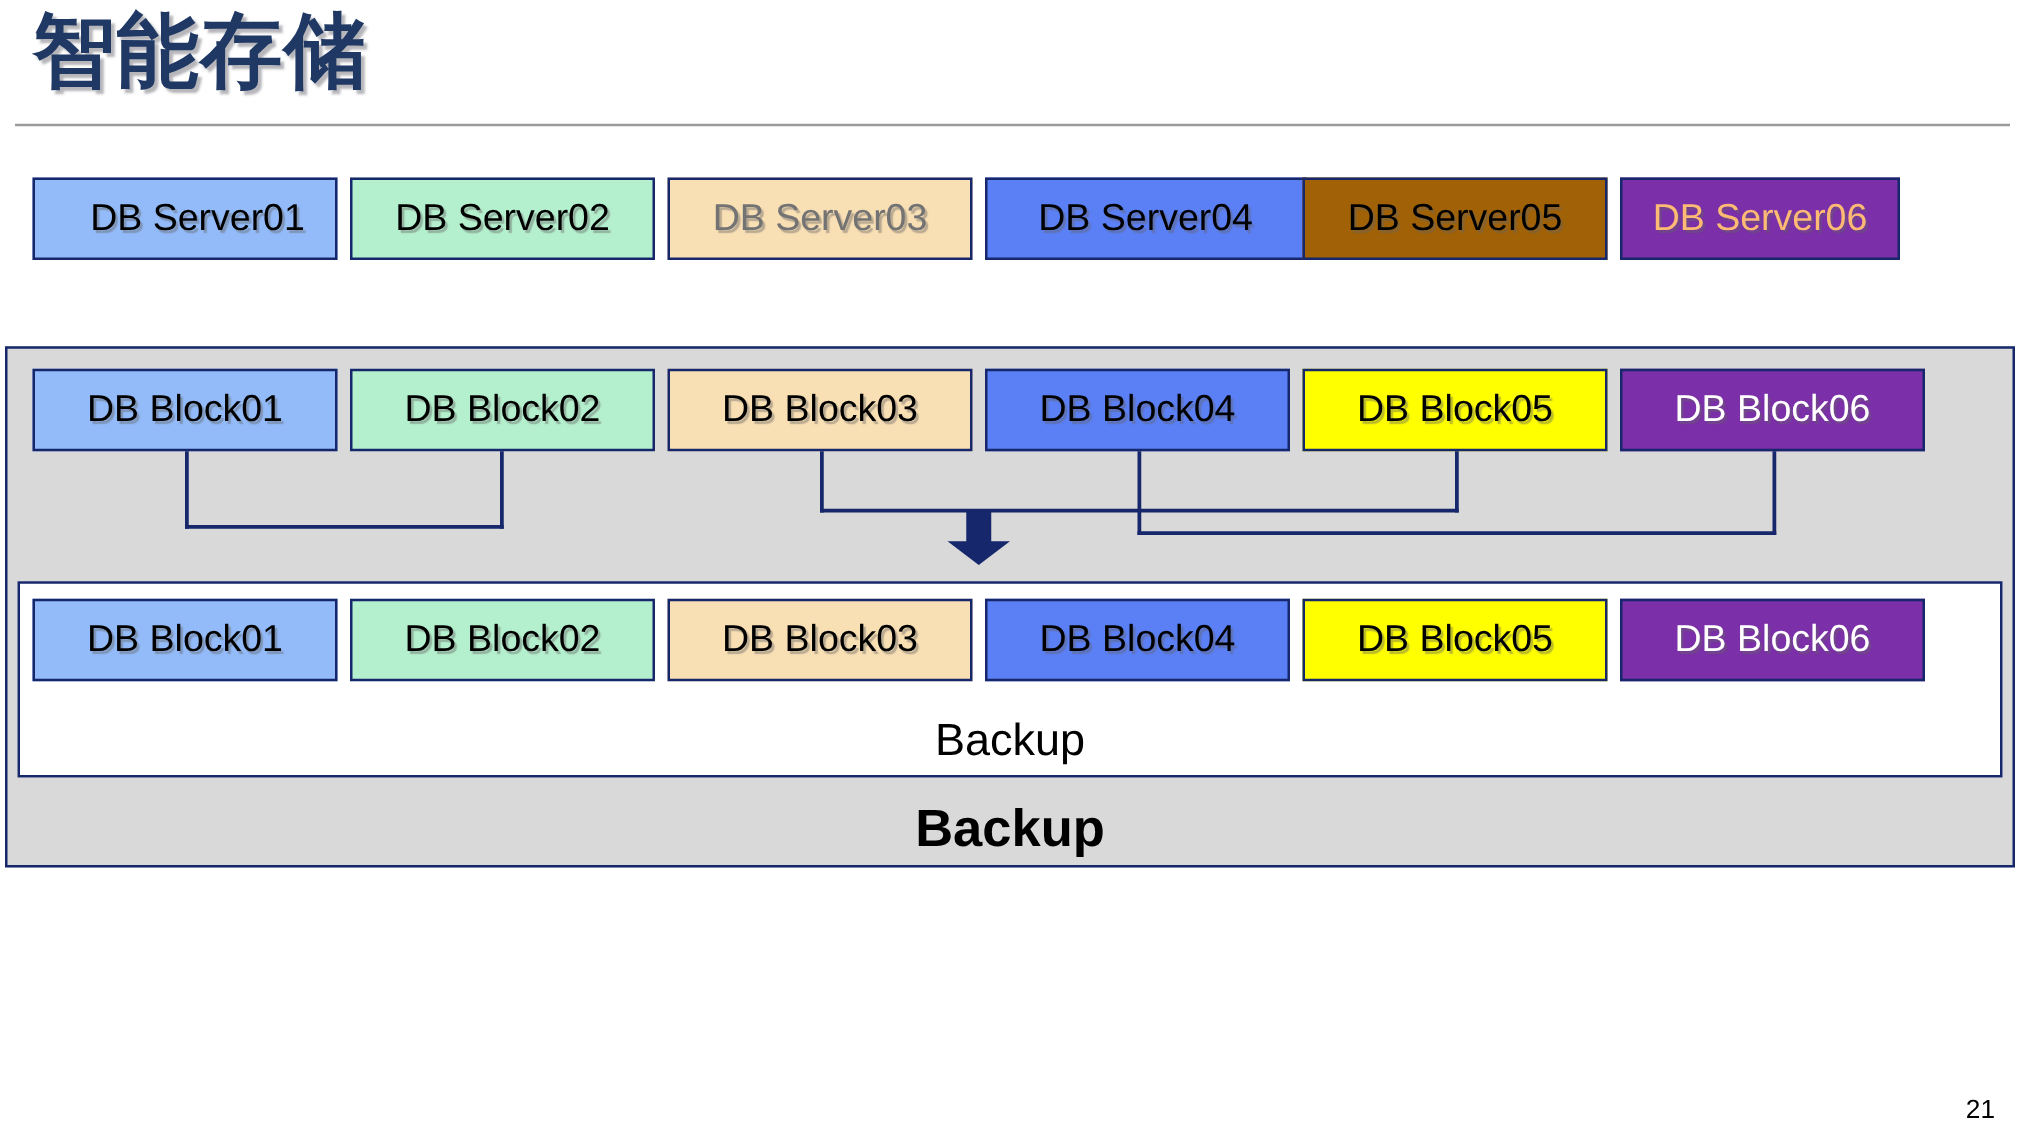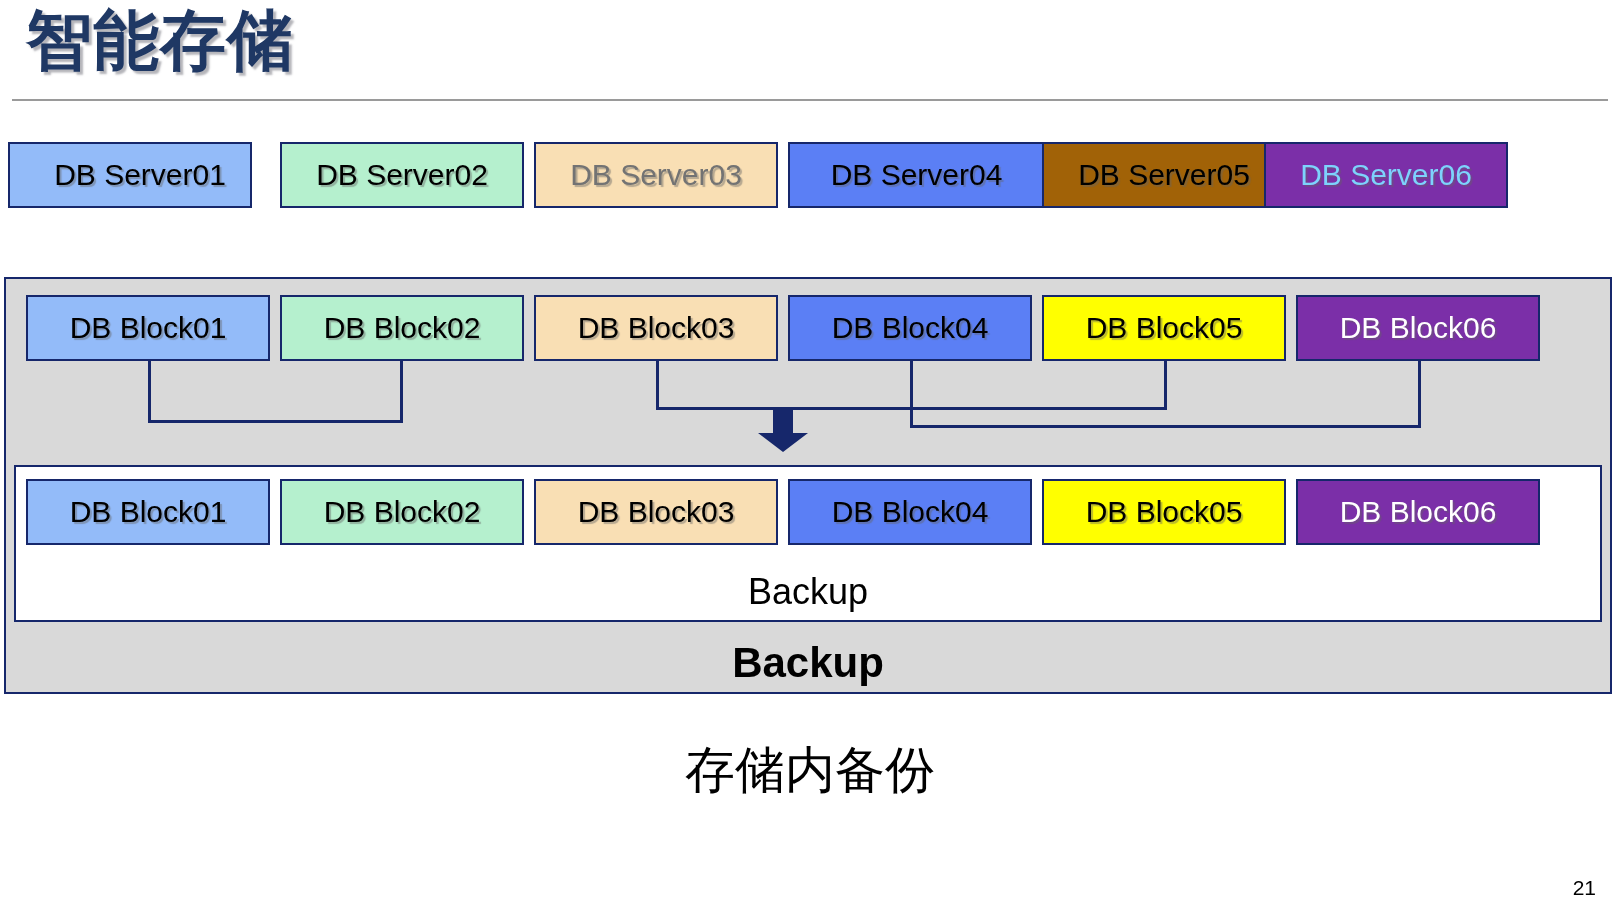--- a/index.html
+++ b/index.html
@@ -162,36 +162,36 @@
     color: #000000;
   }
 </style>
 </head>
 <body>
 
 <div id="slide-title">智能存储</div>
 <div id="title-rule"></div>
 
 <div id="server-row">
-    <div class="node" style="left: 8px; width: 244px; background: rgb(147, 187, 249); color: rgb(0, 0, 0); padding-left: 20px;">
+    <div class="node" style="left: 26px; width: 244px; background: rgb(147, 187, 249); color: rgb(0, 0, 0); padding-left: 20px;">
       <span>DB Server01</span>
     </div>
     <div class="node" style="left: 280px; width: 244px; background: rgb(181, 240, 206); color: rgb(0, 0, 0);">
       <span>DB Server02</span>
     </div>
     <div class="node" style="left: 534px; width: 244px; background: rgb(249, 223, 180); color: #737373;">
       <span>DB Server03</span>
     </div>
     <div class="node" style="left: 788px; width: 257px; background: rgb(91, 127, 245); color: rgb(0, 0, 0);">
       <span>DB Server04</span>
     </div>
     <div class="node" style="left: 1042px; width: 244px; background: #a16207; color: rgb(0, 0, 0);">
       <span>DB Server05</span>
     </div>
-    <div class="node light-text" style="left: 1264px; width: 244px; background: rgb(123, 47, 168); color: #7dd3fc;">
+    <div class="node light-text" style="left: 1296px; width: 224px; background: rgb(123, 47, 168); color: #fdba74;">
       <span>DB Server06</span>
     </div>
   </div>
 
 <div id="storage-container">
   <div id="storage-label">Backup</div>
 </div>
 
 <div id="block-row-primary">
     <div class="node" style="left: 26px; width: 244px; background: rgb(147, 187, 249); color: rgb(0, 0, 0);">
@@ -251,15 +251,14 @@
     </div>
     <div class="node" style="left: 1042px; width: 244px; background: rgb(255, 255, 0); color: rgb(0, 0, 0);">
       <span>DB Block05</span>
     </div>
     <div class="node light-text" style="left: 1296px; width: 244px; background: rgb(123, 47, 168); color: rgb(255, 255, 255);">
       <span>DB Block06</span>
     </div>
   </div>
 
 <div id="footer-note">
-    <div>存储内备份</div>
   </div>
 <div id="page-number">21</div>
 
 </body></html>

